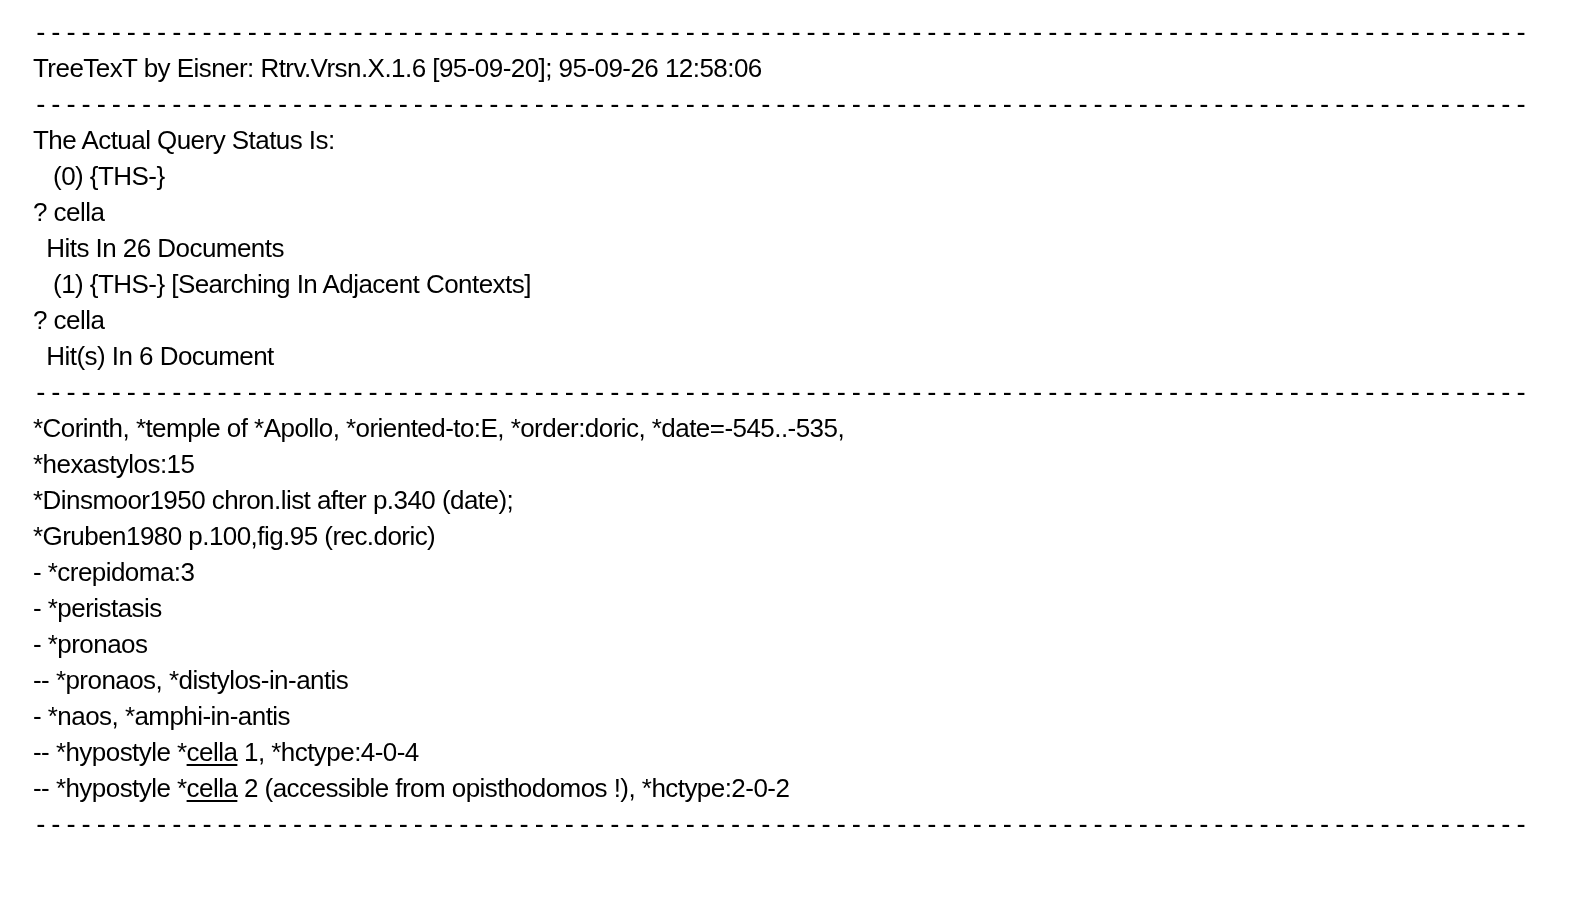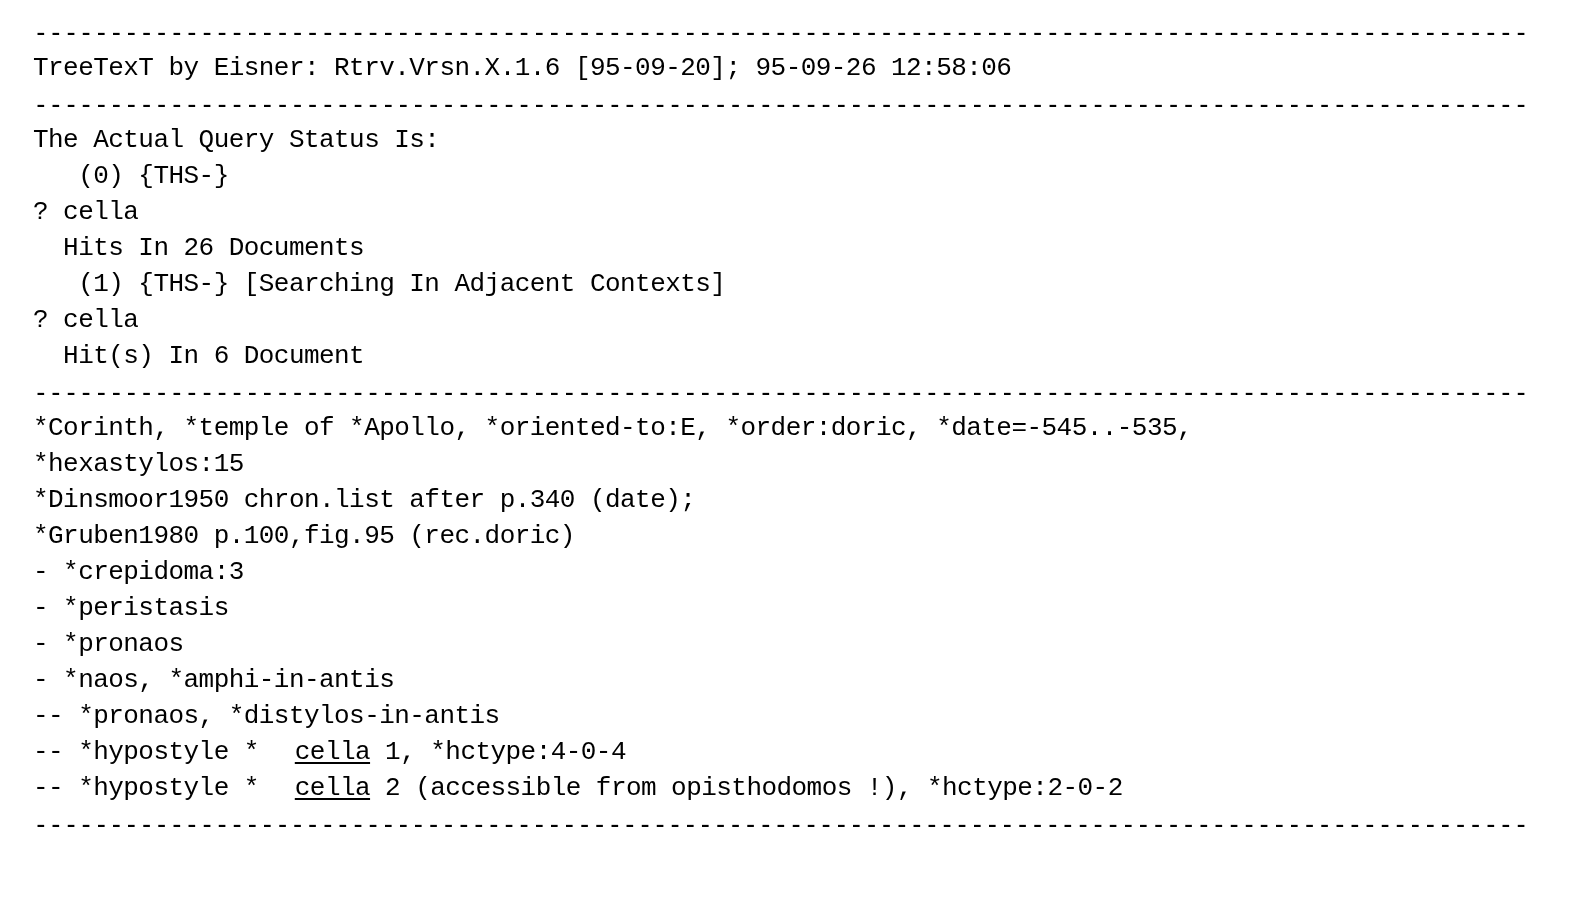--- a/index.html
+++ b/index.html
@@ -26,21 +26,21 @@
   }
 
   .sheet {
     position: absolute;
     left: 33px;
     top: 14px;
     width: 1500px;
   }
 
   .line {
-    font-family: Liberation Mono, monospace;
+    font-family: Liberation Sans, sans-serif;
     font-size: 26px;
     line-height: 36px;
     letter-spacing: -0.55px;
     white-space: pre;
     color: #000000;
     height: 36px;
     font-weight: 400;
   }
 
   
@@ -55,21 +55,20 @@
     font-size: 26px;
     letter-spacing: -0.55px;
     color: #000000;
     width: 1500px;
   }
 
   .underlined {
     text-decoration: underline;
     text-decoration-thickness: 2px;
     text-underline-offset: 3px;
-    margin-left: 36px;
   }
 </style>
 </head>
 <body>
 
 <div id="terminal">
   <div class="sheet">
 
     <div class="rule">---------------------------------------------------------------------------------------------------</div>
 
@@ -87,22 +86,22 @@
 
     <div class="rule">---------------------------------------------------------------------------------------------------</div>
 
     <div class="line">*Corinth, *temple of *Apollo, *oriented-to:E, *order:doric, *date=-545..-535,</div>
     <div class="line">*hexastylos:15</div>
     <div class="line">*Dinsmoor1950 chron.list after p.340 (date);</div>
     <div class="line">*Gruben1980 p.100,fig.95 (rec.doric)</div>
     <div class="line">- *crepidoma:3</div>
     <div class="line">- *peristasis</div>
     <div class="line">- *pronaos</div>
+    <div class="line">-- *pronaos, *distylos-in-antis</div>
     <div class="line">- *naos, *amphi-in-antis</div>
-    <div class="line">-- *pronaos, *distylos-in-antis</div>
 
     <div class="line"><span>-- *hypostyle *</span><span class="underlined">cella</span><span> 1, *hctype:4-0-4</span></div>
 
     <div class="line"><span>-- *hypostyle *</span><span class="underlined">cella</span><span> 2 (accessible from opisthodomos !), *hctype:2-0-2</span></div>
 
 
     <div class="rule">---------------------------------------------------------------------------------------------------</div>
 
   </div>
 </div>

